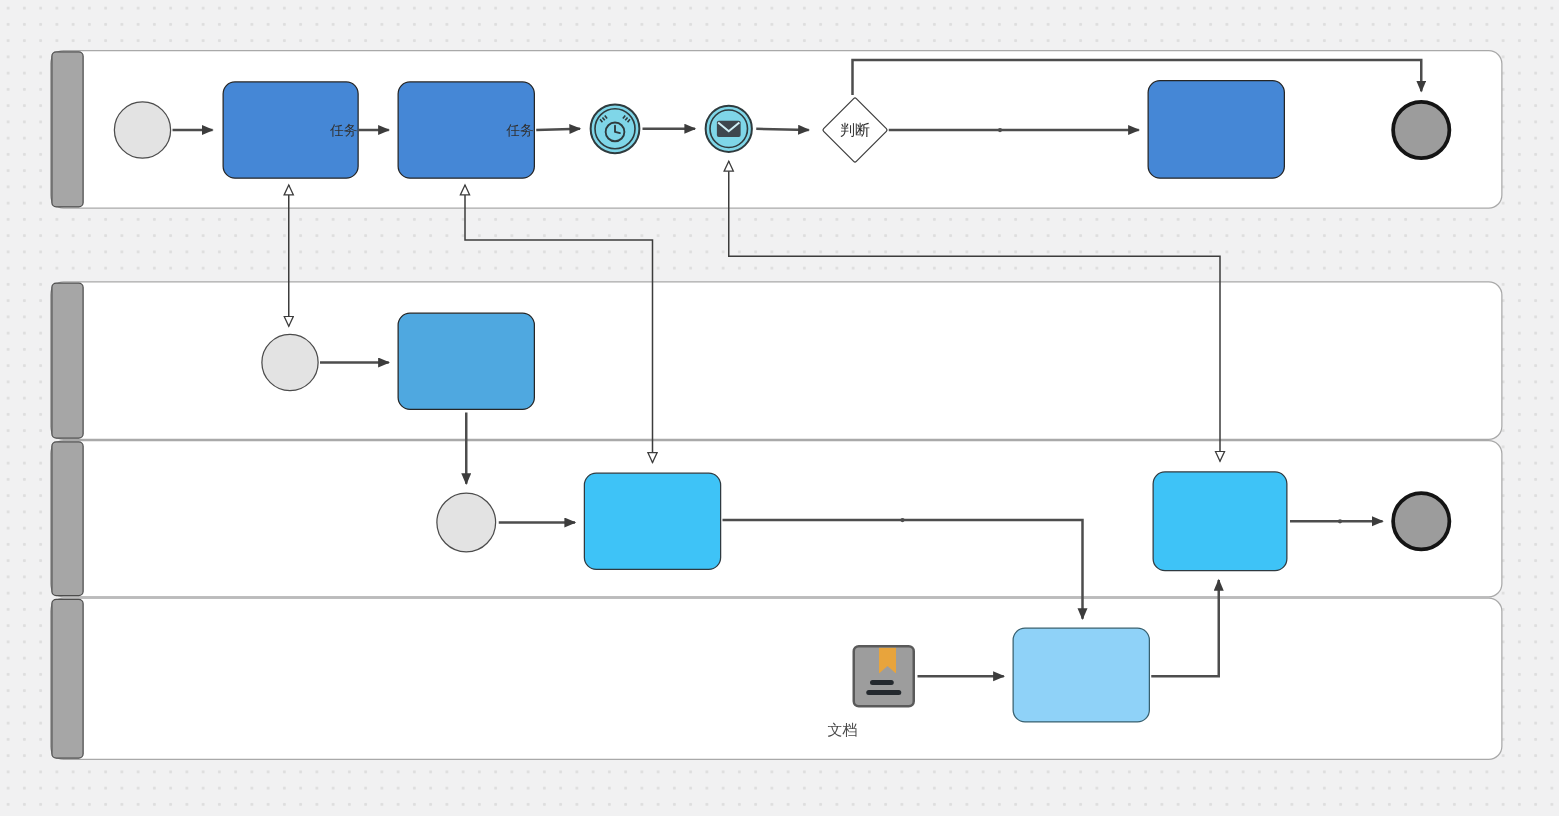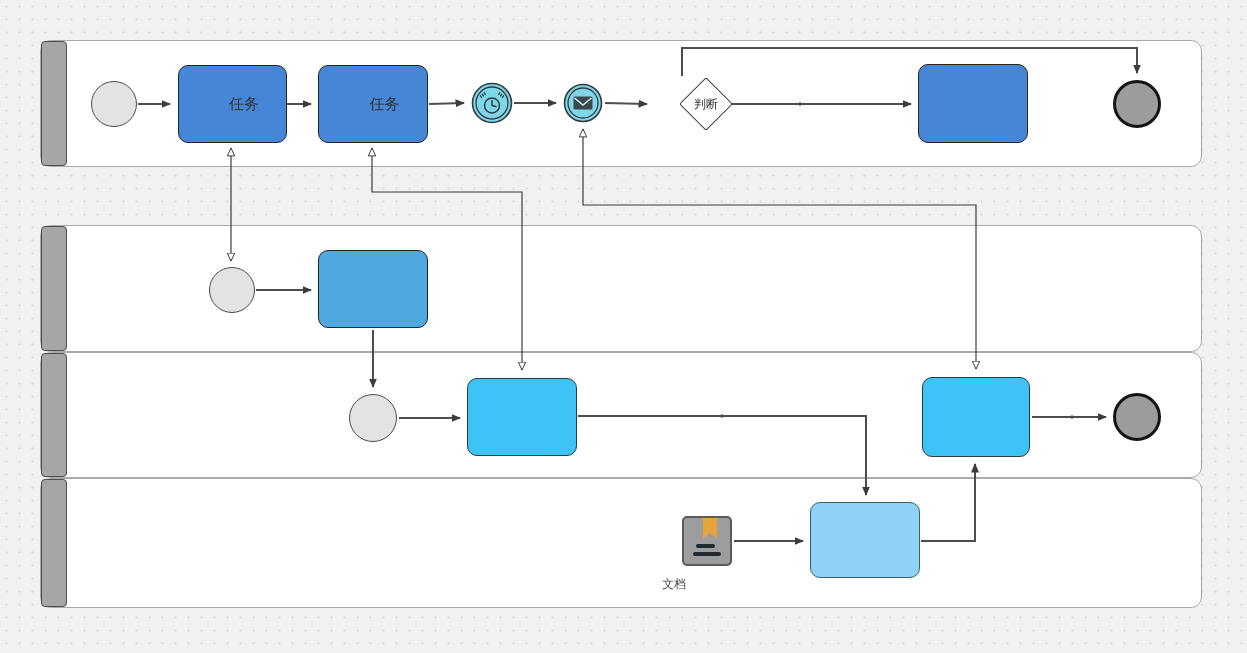--- a/index.html
+++ b/index.html
@@ -24,22 +24,22 @@
     box-sizing:border-box;
   }
 
   
   #wires{position:absolute;left:0;top:0;z-index:2;}
 
   
   .node{position:absolute;z-index:3;box-sizing:border-box;}
   .task{
     background:#4587d6;border:1.5px solid #262626;border-radius:10px;
-    display:flex;align-items:center;justify-content:center;
-    font-size:15px;color:#303030;padding-left:23px;
+    display:flex;align-items:center;justify-content:flex-end;
+    font-size:11px;color:#303030;padding-left:23px;
   }
   .box-mblue{background:#4fa8e0;}
   .box-cyan{background:#3ec3f7;border-color:#2f3a40;}
   .box-lblue{background:#8fd2f8;border-color:#38606f;}
   .circle{border-radius:50%;}
   .start{background:#e3e3e3;border:1.6px solid #4c4c4c;}
   .end{background:#9c9c9c;border:3.5px solid #141414;}
 
   .gateway-wrap{width:56px;height:54px;}
   .gateway-diamond{
@@ -150,21 +150,21 @@
 
   <div class="node" style="left:563px;top:83px;width:40px;height:40px;">
     <svg width="40" height="40" viewBox="-20 -20 40 40">
       <circle r="18.5" fill="#7fd6e8" stroke="#2f3b3e" stroke-width="1.6"></circle>
       <circle r="15" fill="none" stroke="#2f3b3e" stroke-width="1.3"></circle>
       <rect x="-9.5" y="-6.5" width="19" height="13" rx="1.5" fill="#3e464d"></rect>
       <path d="M-8.5,-5 L0,2 L8.5,-5" stroke="#cfeef5" stroke-width="1.6" fill="none"></path>
     </svg>
   </div>
 
-  <div class="node gateway-wrap" style="left:678px;top:77px;">
+  <div class="node gateway-wrap" style="left:656px;top:77px;">
     <div class="gateway-diamond"></div>
     <div class="gateway-label">判断</div>
   </div>
 
   <div class="node task" style="left:918px;top:64px;width:110px;height:79px;">
     <span></span>
   </div>
 
   <div class="node circle end" style="left:1113px;top:80px;width:48px;height:48px;"></div>
 

